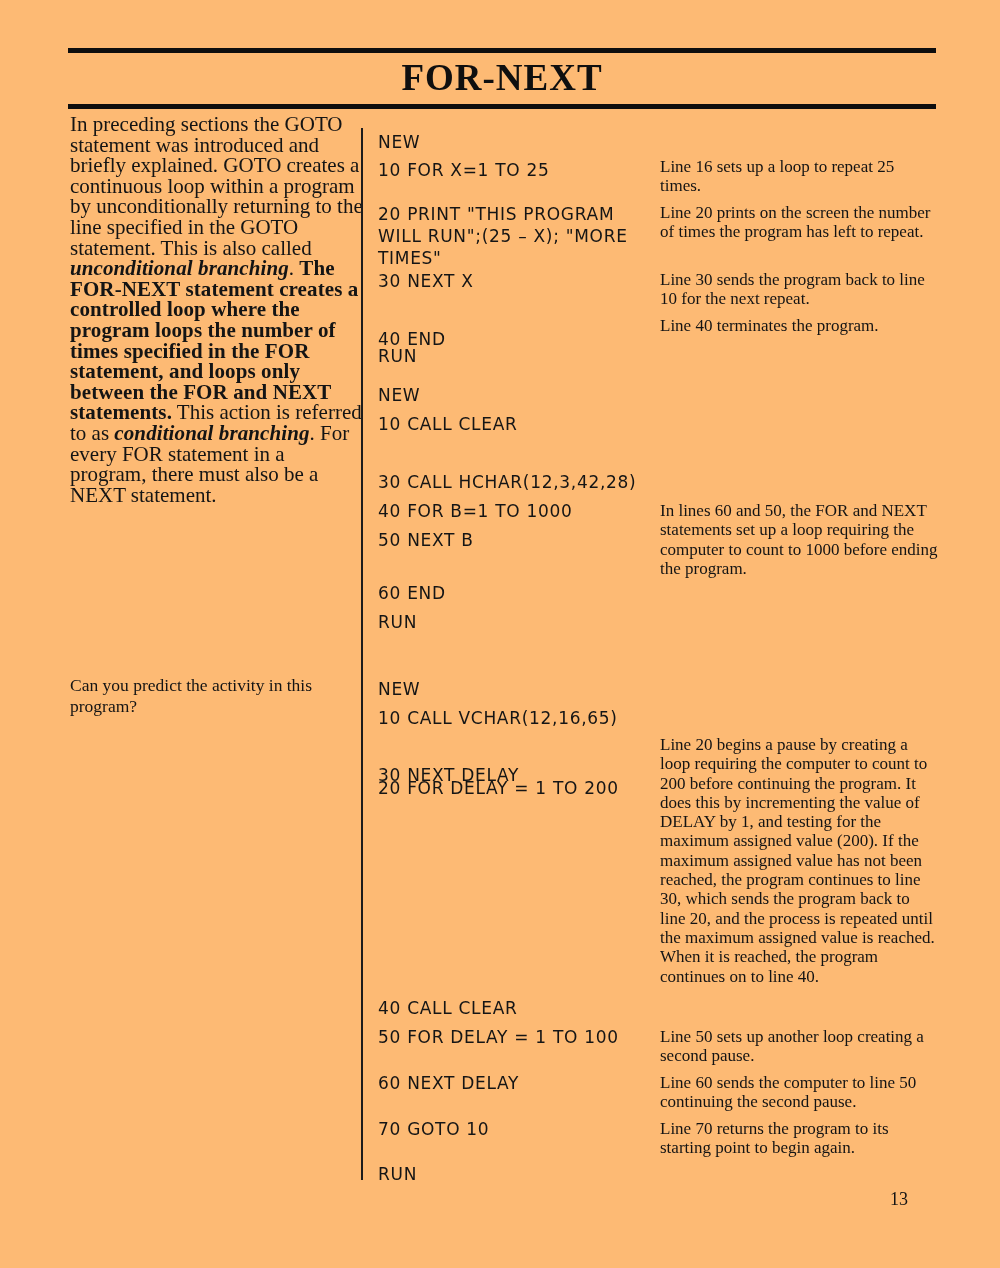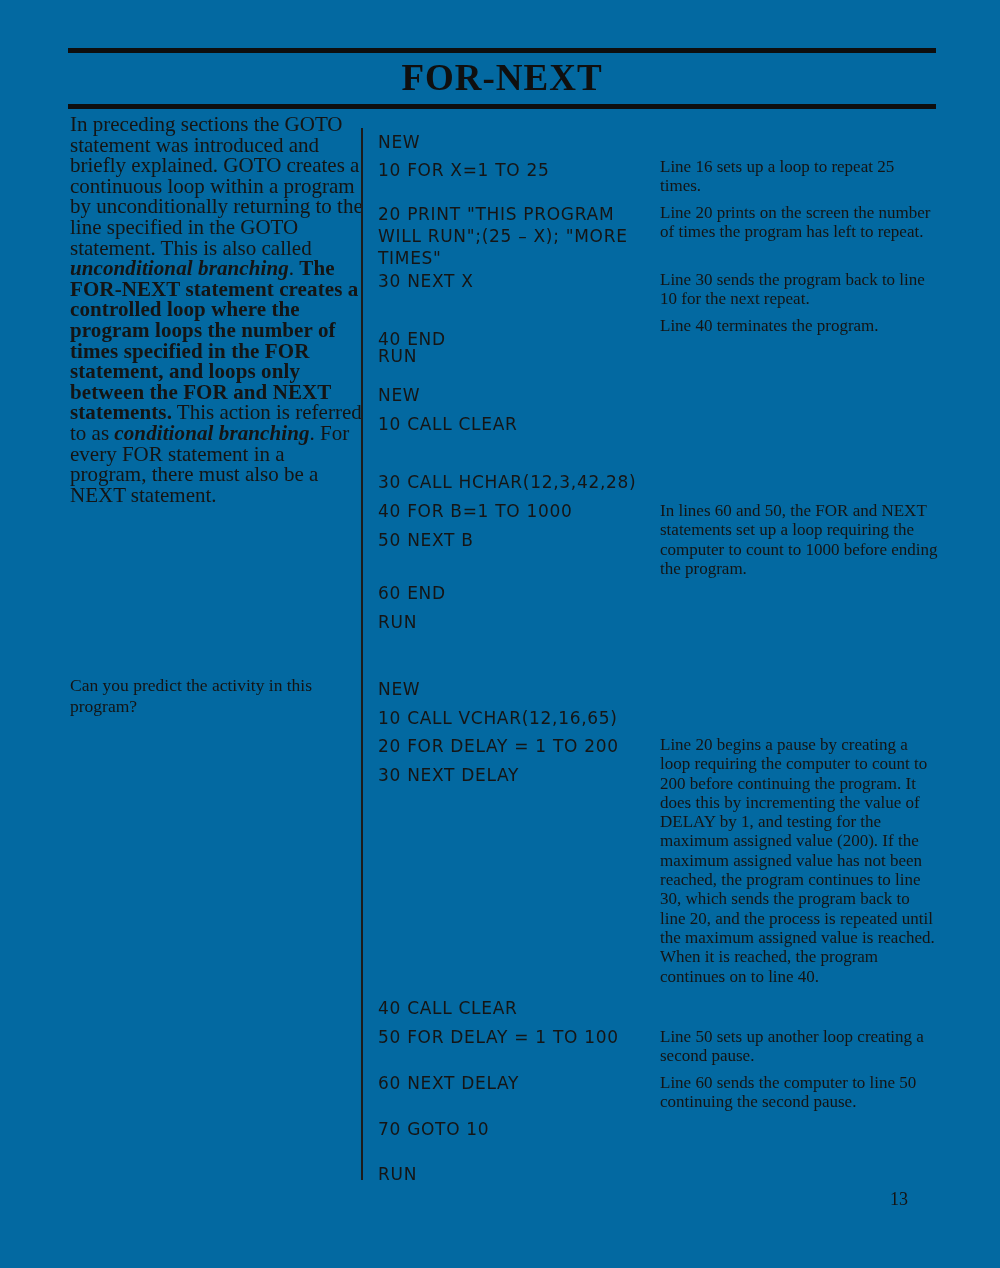--- a/index.html
+++ b/index.html
@@ -2,21 +2,21 @@
 <html><head>
 <meta charset="utf-8">
 <style>
   * { box-sizing: border-box; }
   html, body { margin: 0; padding: 0; background: #ffffff; }
 
   .page {
     position: relative;
     width: 1000px;
     height: 1268px;
-    background: #0369a1;
+    background: #fdba74;
     font-family: "Liberation Serif", serif;
     color: #161616;
     overflow: hidden;
     text-decoration: underline;
   }
 
   .rule {
     position: absolute;
     left: 68px;
     width: 868px;
@@ -132,27 +132,28 @@
   <div class="code-line" style="top:471px">30 CALL HCHAR(12,3,42,28)</div>
   <div class="code-line" style="top:500px">40 FOR B=1 TO 1000</div>
   <div class="code-line" style="top:529px">50 NEXT B</div>
   <div class="code-line" style="top:582px">60 END</div>
   <div class="code-line" style="top:611px">RUN</div>
 
   <div class="margin-note" style="top:501px">In lines 60 and 50, the FOR and NEXT statements set up a loop requiring the computer to count to 1000 before ending the program.</div>
 
   <div class="code-line" style="top:678px">NEW</div>
   <div class="code-line" style="top:707px">10 CALL VCHAR(12,16,65)</div>
-  <div class="code-line" style="top:735px">20 FOR DELAY = 1 TO 200</div>
+  <div class="code-line" style="top:777px">20 FOR DELAY = 1 TO 200</div>
   <div class="code-line" style="top:764px">30 NEXT DELAY</div>
   <div class="code-line" style="top:997px">40 CALL CLEAR</div>
   <div class="code-line" style="top:1026px">50 FOR DELAY = 1 TO 100</div>
   <div class="code-line" style="top:1072px">60 NEXT DELAY</div>
   <div class="code-line" style="top:1118px">70 GOTO 10</div>
   <div class="code-line" style="top:1163px">RUN</div>
 
   <div class="margin-note" style="top:735px">Line 20 begins a pause by creating a loop requiring the computer to count to 200 before continuing the program. It does this by incrementing the value of DELAY by 1, and testing for the maximum assigned value (200). If the maximum assigned value has not been reached, the program continues to line 30, which sends the program back to line 20, and the process is repeated until the maximum assigned value is reached. When it is reached, the program continues on to line 40.</div>
   <div class="margin-note" style="top:1027px">Line 50 sets up another loop creating a second pause.</div>
   <div class="margin-note" style="top:1073px">Line 60 sends the computer to line 50 continuing the second pause.</div>
+  <div class="margin-note" style="top:1119px">Line 70 returns the program to its starting point to begin again.</div>
 
   <div class="page-number">13</div>
 
 </div>
 
 </body></html>

